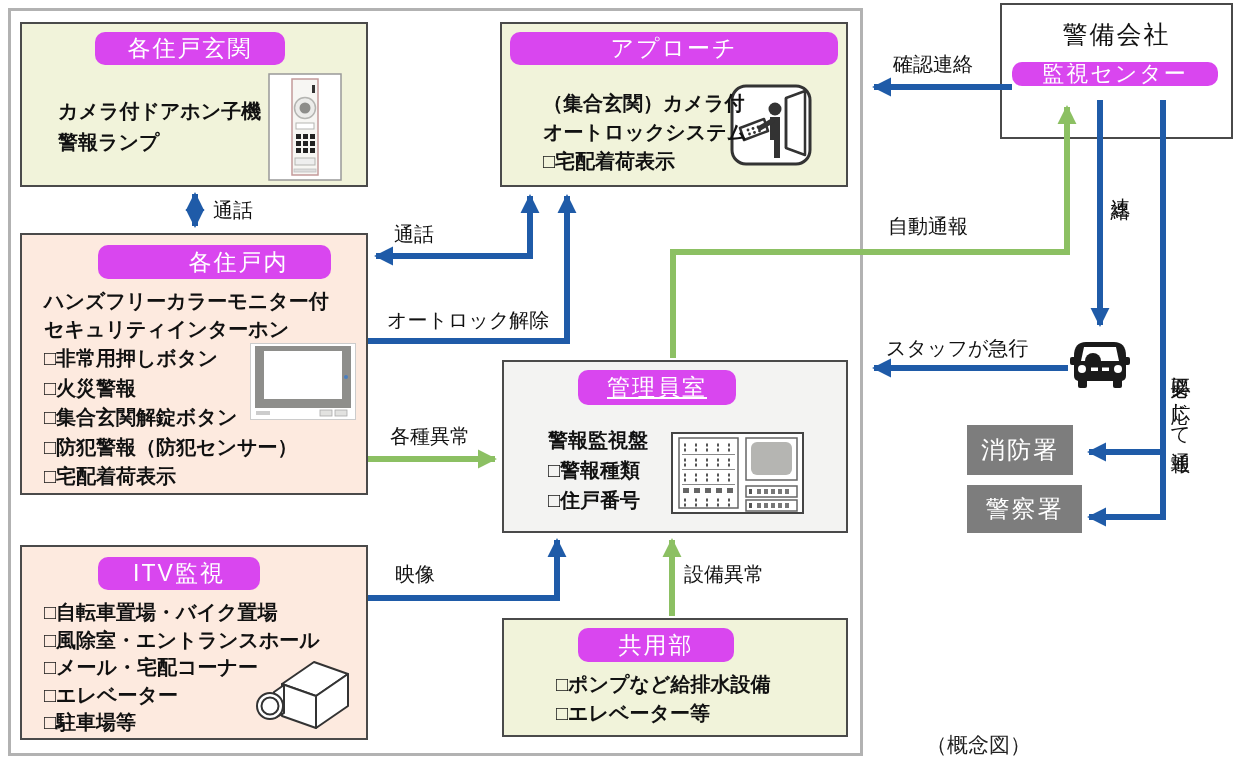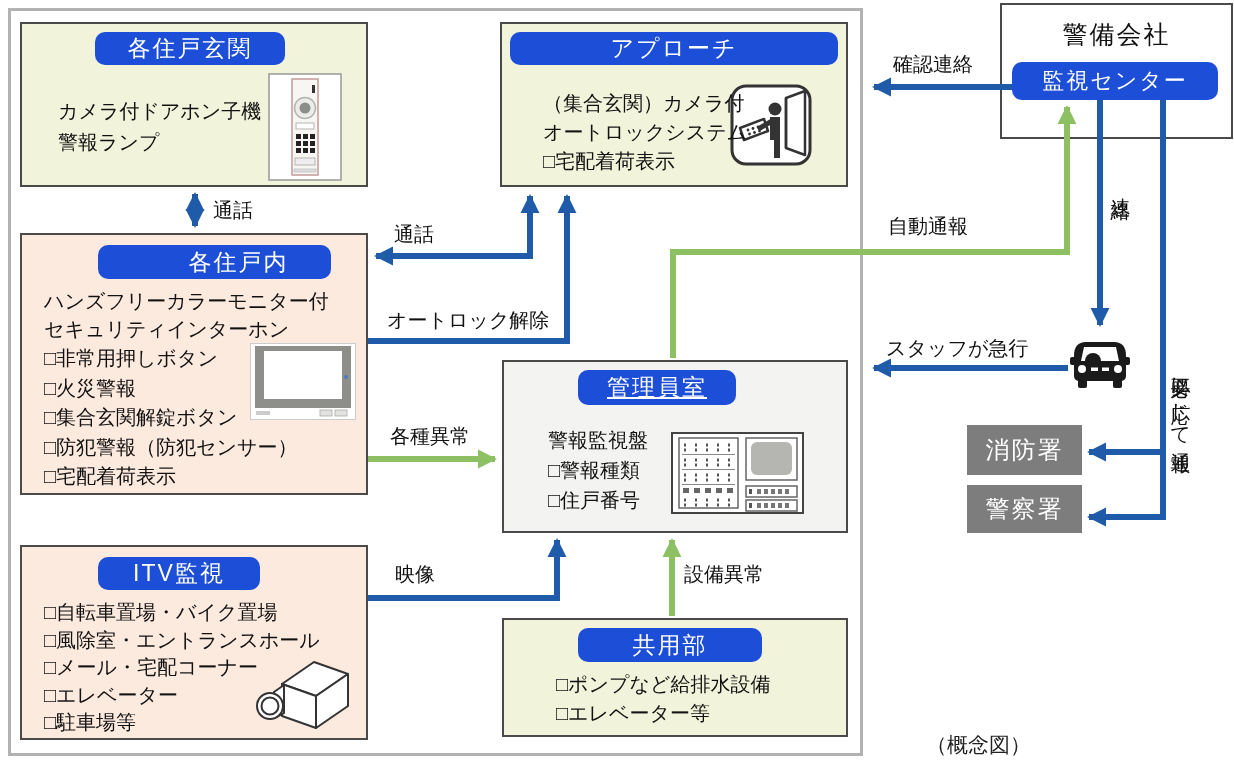--- a/index.html
+++ b/index.html
@@ -1,22 +1,22 @@
 <!DOCTYPE html>
 <html><head>
 <meta charset="utf-8">
 <style>
   html,body{margin:0;padding:0;background:#fff;}
   .canvas{position:relative;width:1234px;height:763px;background:#fff;overflow:hidden;
           font-family:"Liberation Sans",sans-serif;color:#111;}
   .box{position:absolute;box-sizing:border-box;border:2px solid #4a4a4a;}
   .outer{position:absolute;box-sizing:border-box;border:3px solid #b2b2b2;background:#fff;}
-  .pill{position:absolute;background:#1d4ed8;border-radius:10px;color:#fff;font-size:23px;
+  .pill{position:absolute;background:#d946ef;border-radius:10px;color:#fff;font-size:23px;
         display:flex;align-items:center;justify-content:center;letter-spacing:2px;z-index:5;}
-  .txt{position:absolute;font-size:20px;color:#111;white-space:nowrap;z-index:5;}
+  .txt{position:absolute;font-size:20px;color:#111;white-space:nowrap;z-index:5;font-weight:bold;}
   .albl{position:absolute;font-size:20px;color:#111;white-space:nowrap;z-index:6;}
   .vlbl{writing-mode:vertical-rl;letter-spacing:3px;}
   .gray-agency{position:absolute;box-sizing:border-box;background:#7d7d7d;color:#fff;font-size:24px;
         display:flex;align-items:center;justify-content:center;letter-spacing:2px;z-index:5;}
   .icon{position:absolute;z-index:4;}
   svg.overlay{position:absolute;left:0;top:0;z-index:3;}
   .caption{position:absolute;font-family:"Liberation Serif",serif;font-size:21px;color:#222;z-index:5;}
   .sec-title{position:absolute;font-size:25px;letter-spacing:2px;text-align:center;z-index:5;}
 </style>
 </head>
@@ -173,35 +173,35 @@
     <rect x="80" y="10" width="41" height="33" rx="6" fill="#b5b5b2"></rect>
     <rect x="75" y="54" width="51" height="11" fill="#fff" stroke="#666" stroke-width="1.5"></rect>
     <rect x="78" y="57" width="3" height="5" fill="#555"></rect>
     <line x1="86" y1="59.5" x2="120" y2="59.5" stroke="#777" stroke-width="5" stroke-dasharray="4 3"></line>
     <rect x="75" y="68" width="51" height="11" fill="#fff" stroke="#666" stroke-width="1.5"></rect>
     <rect x="78" y="71" width="3" height="5" fill="#555"></rect>
     <line x1="86" y1="73.5" x2="120" y2="73.5" stroke="#777" stroke-width="5" stroke-dasharray="4 3"></line>
   </svg>
 
   <div class="box" style="left:502px;top:618px;width:346px;height:119px;background:#f1f3da;"></div>
-  <div class="pill" style="left:578px;top:628px;width:184px;height:34px;text-align:right;">
+  <div class="pill" style="left:578px;top:628px;width:156px;height:34px;text-align:right;">
       <span>共用部</span>
     </div>
   <div class="txt" style="left:556px;top:670px;line-height:29px;">
     <div>□ポンプなど給排水設備</div>
     <div>□エレベーター等</div>
   </div>
 
   <div class="box" style="left:1000px;top:3px;width:233px;height:136px;background:#fff;"></div>
   <div class="sec-title" style="left:1000px;top:18px;width:233px;">警備会社</div>
-  <div class="pill" style="left:1012px;top:62px;width:206px;height:38px;font-size:22px;">
+  <div class="pill" style="left:1012px;top:62px;width:206px;height:24px;font-size:22px;">
       <span>監視センター</span>
     </div>
 
-  <div class="gray-agency" style="left:967px;top:425px;width:115px;height:50px;">
+  <div class="gray-agency" style="left:967px;top:425px;width:106px;height:50px;">
       <span>消防署</span>
     </div>
   <div class="gray-agency" style="left:967px;top:485px;width:115px;height:48px;">
       <span>警察署</span>
     </div>
 
   <svg class="icon" style="left:1068px;top:336px;" width="64" height="56" viewBox="0 0 64 56">
     <rect x="2" y="21" width="6" height="8" rx="2" fill="#1a1a1a"></rect>
     <rect x="56" y="21" width="6" height="8" rx="2" fill="#1a1a1a"></rect>
     <rect x="10" y="40" width="9" height="12" rx="2" fill="#1a1a1a"></rect>

